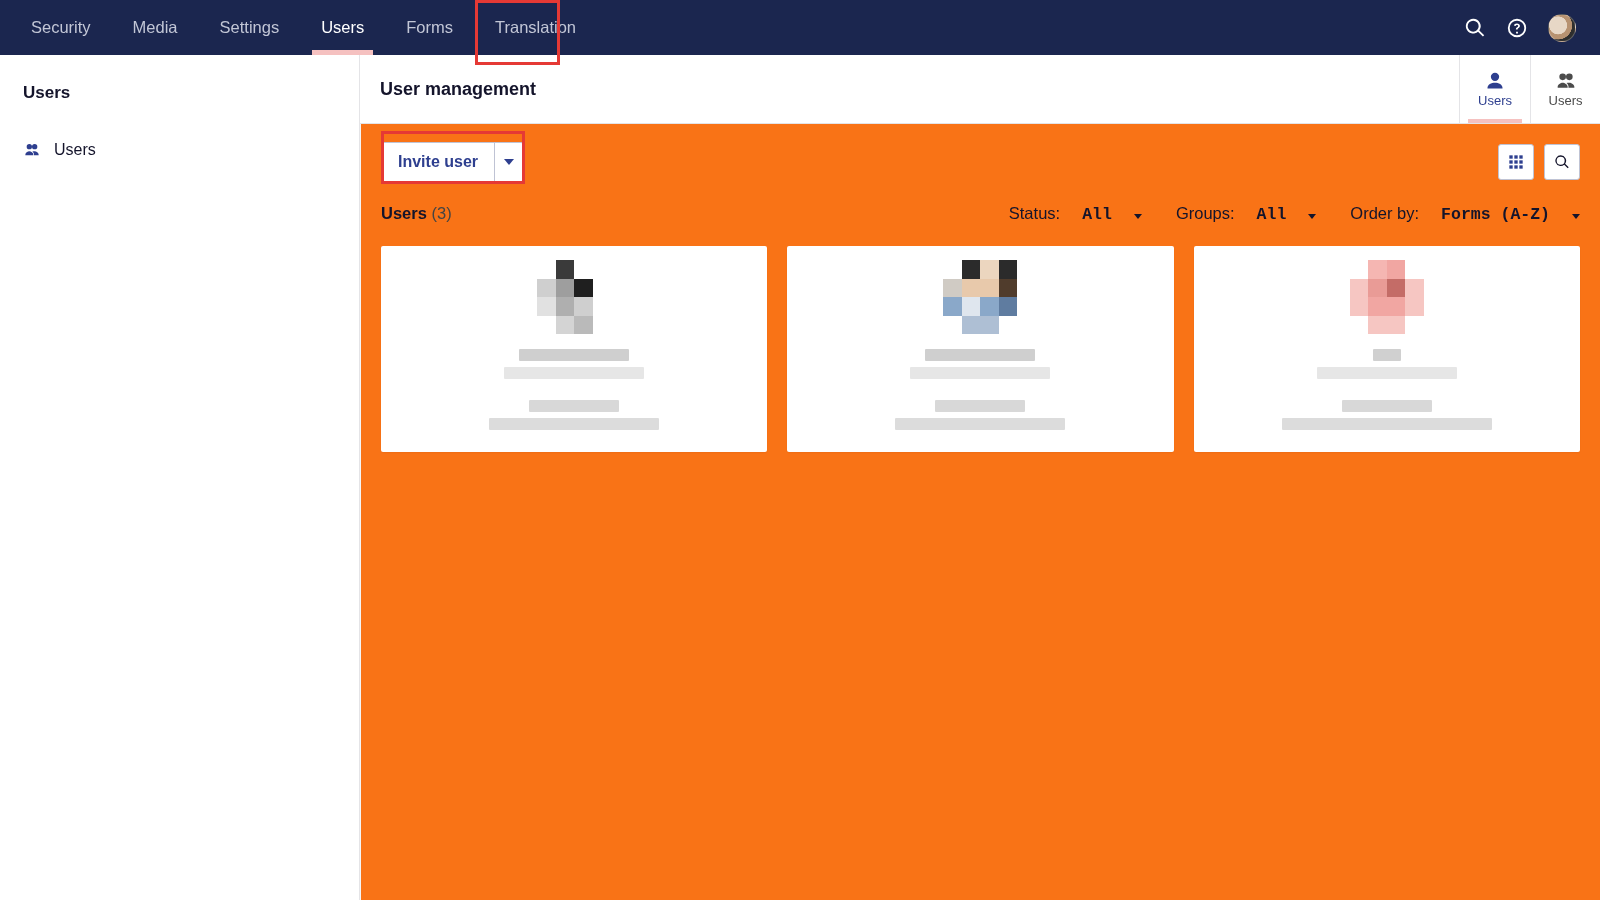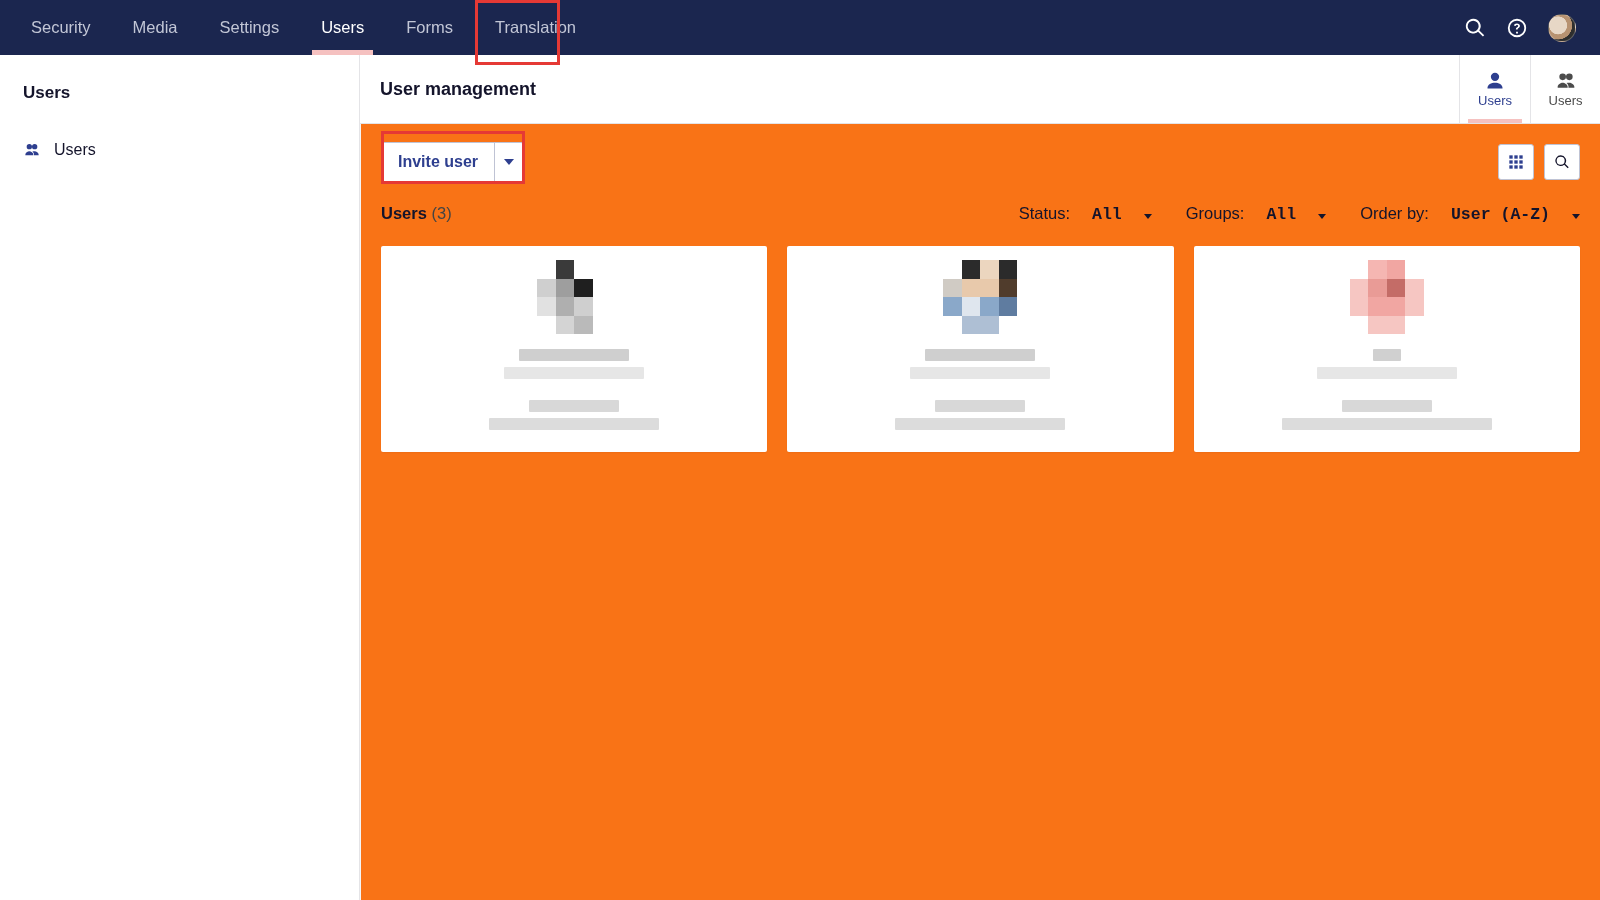--- a/index.html
+++ b/index.html
@@ -187,21 +187,21 @@
       <span class="v">All</span>
       <span class="caret-down sm"></span>
     </div>
     <div class="filter">
       <span class="k">Groups:</span>
       <span class="v">All</span>
       <span class="caret-down sm"></span>
     </div>
     <div class="filter">
       <span class="k">Order by:</span>
-      <span class="v">User (A-Z)</span>
+      <span class="v">Forms (A-Z)</span>
       <span class="caret-down sm"></span>
     </div>
   </div>
 
   <div class="cards">
 
     <div class="card">
       <div class="pixav">
         <div class="pxrow">
             <div></div>

